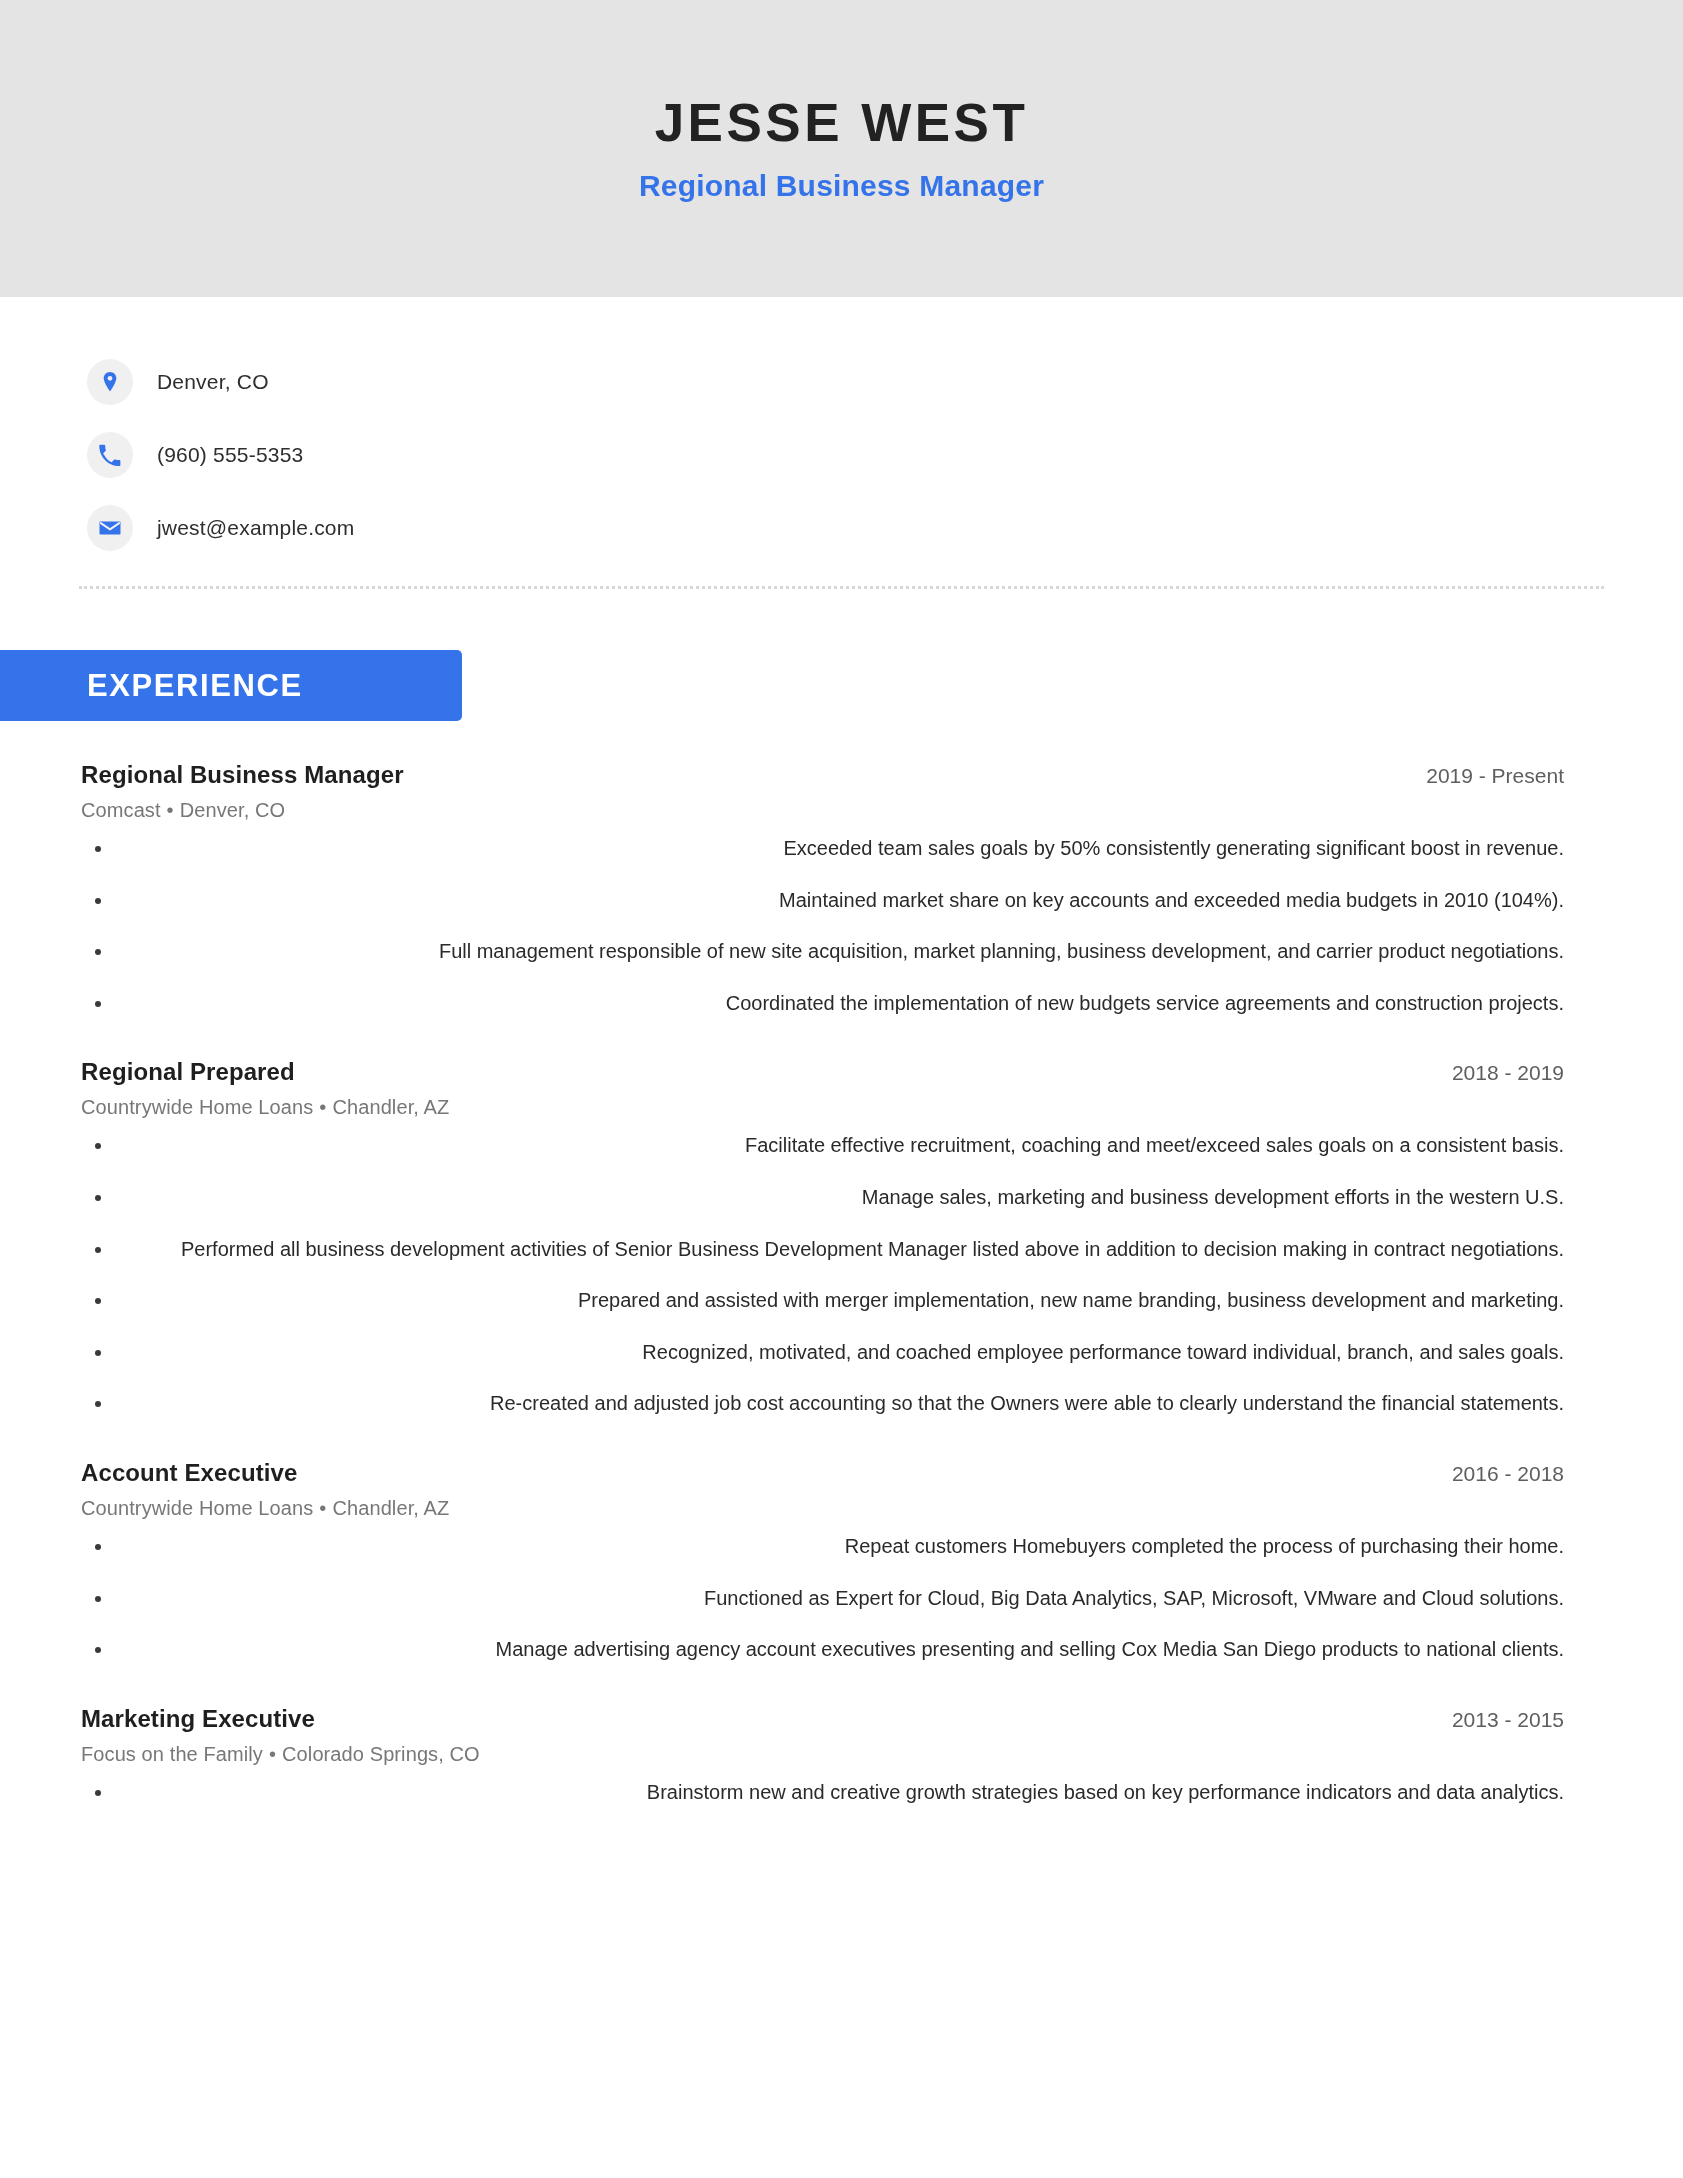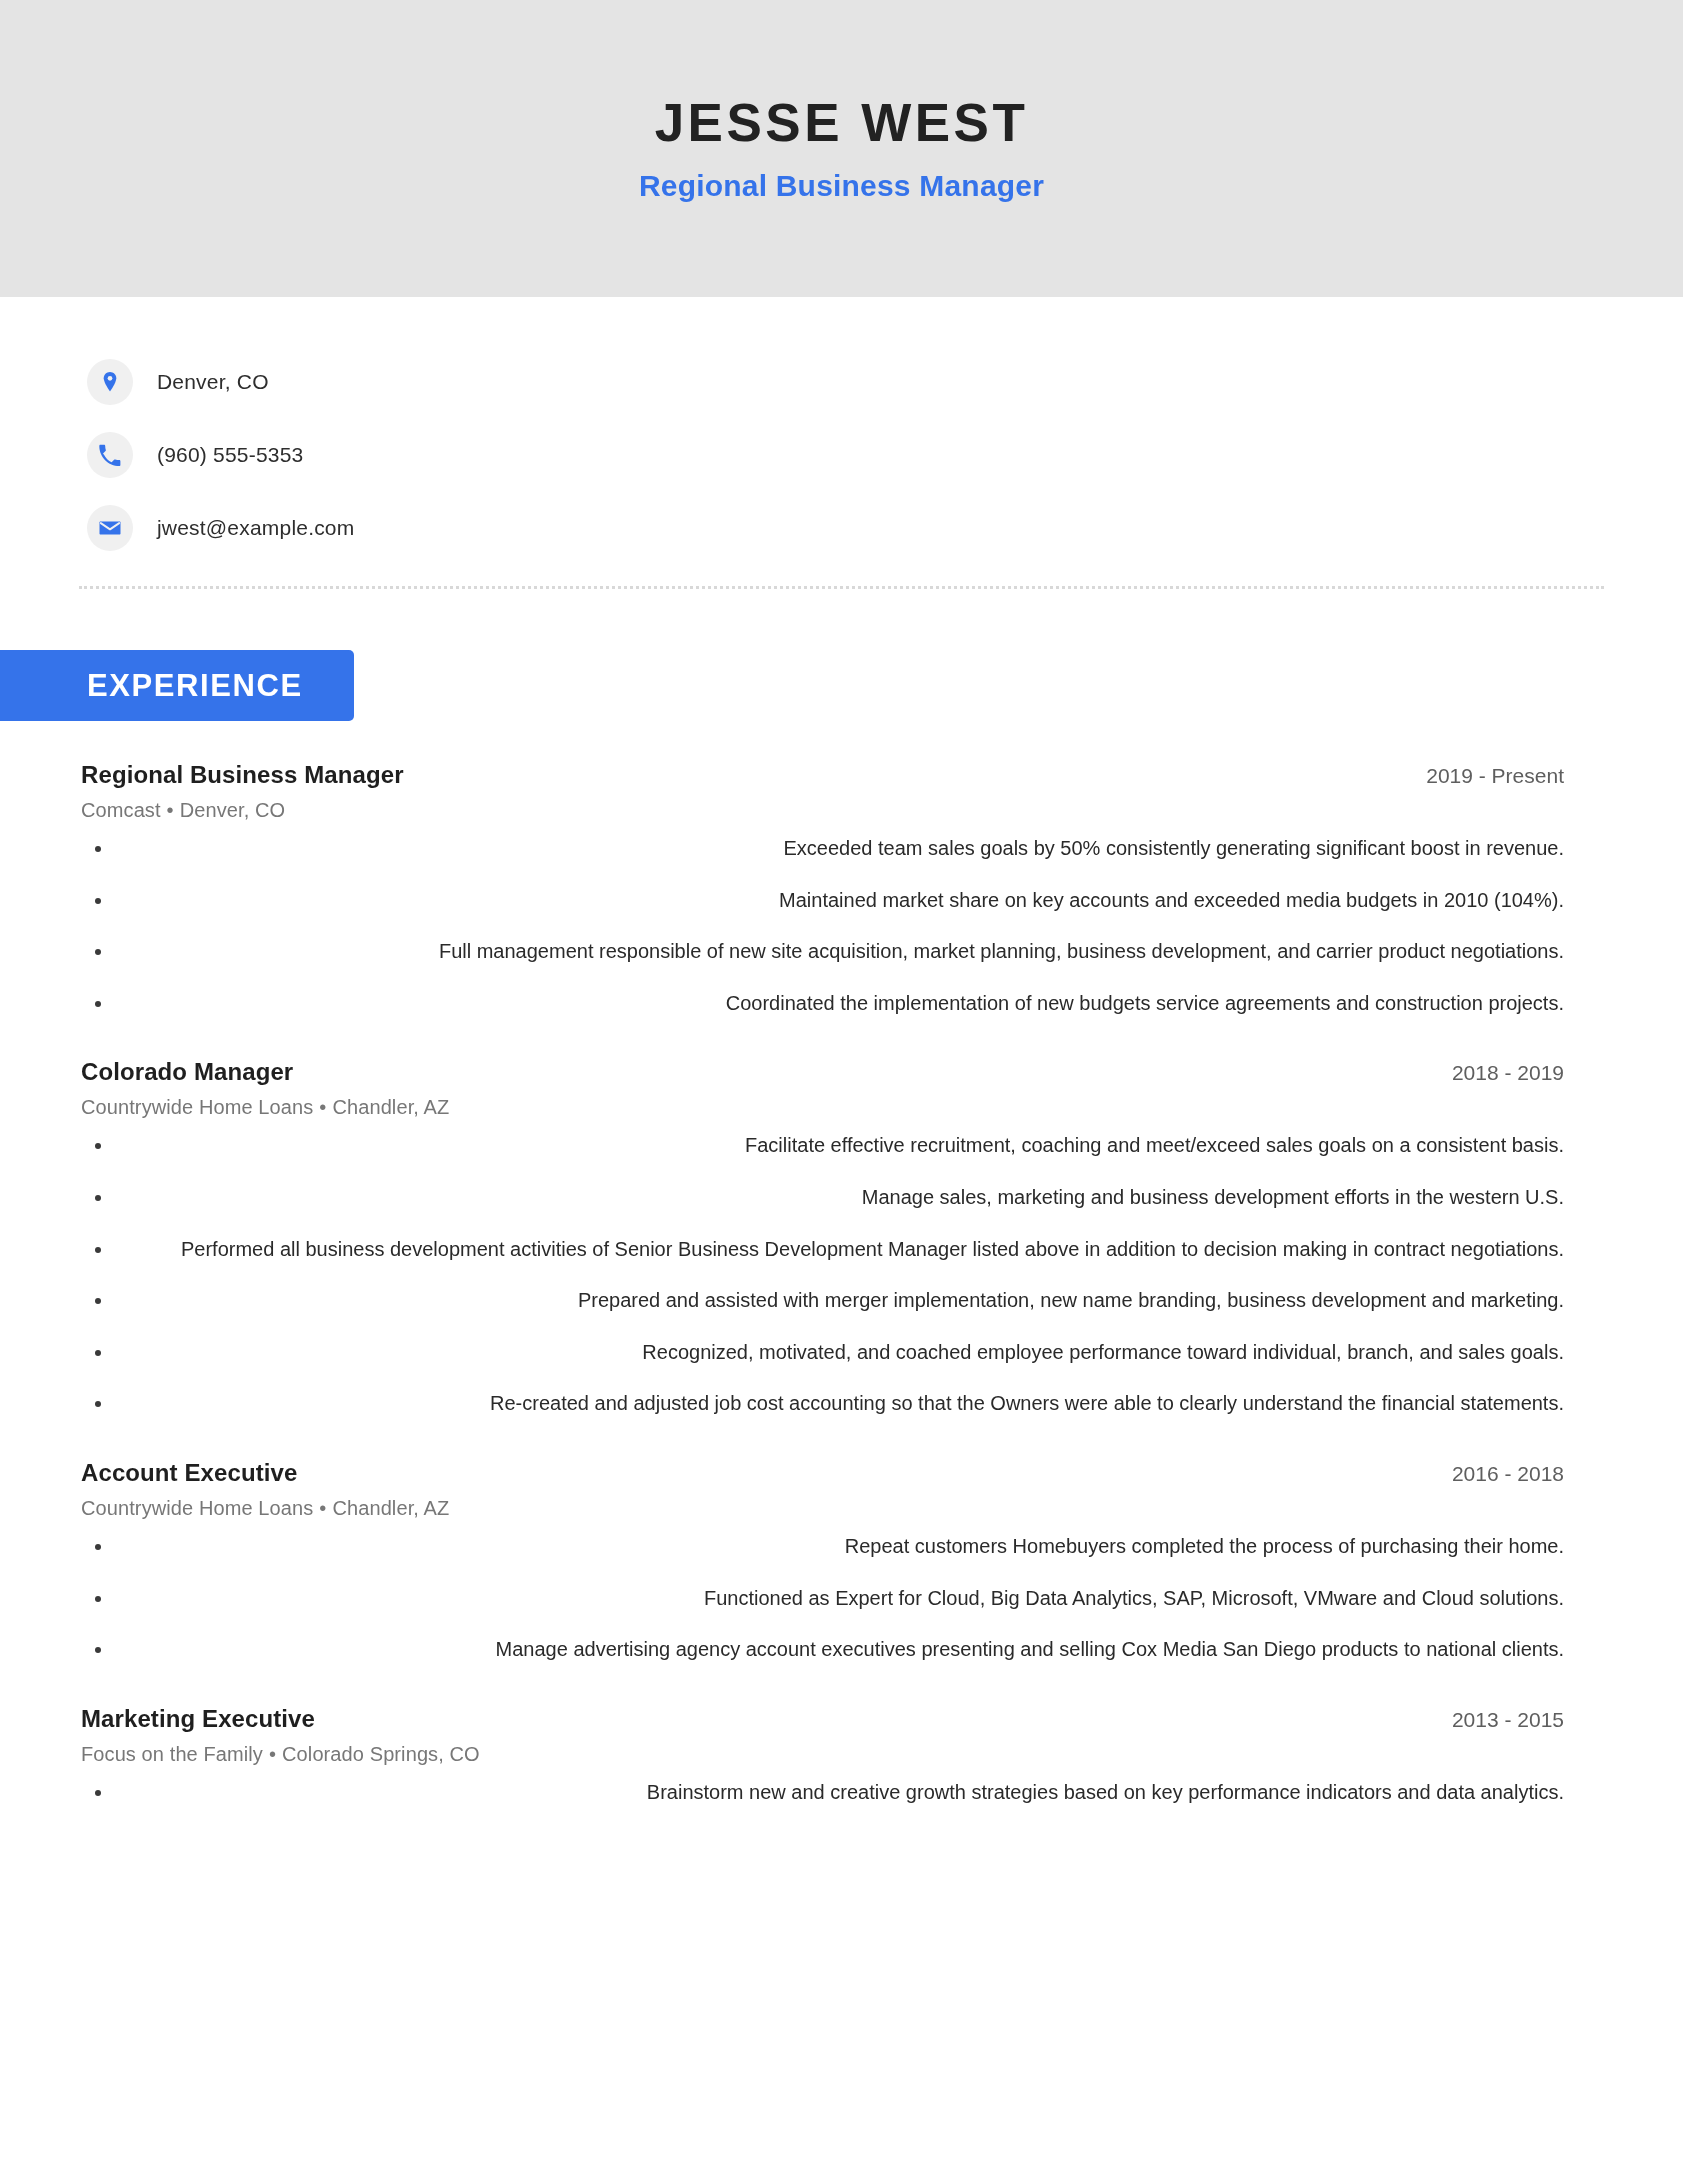--- a/index.html
+++ b/index.html
@@ -76,21 +76,21 @@
   .divider {
     margin: 22px 79px 0 79px;
     border-top: 3px dotted #d8d8d8;
     height: 0;
   }
 
   
   .section-banner {
     margin-top: 61px;
     background: #3573ea;
-    width: 354px;
+    width: 462px;
     height: 71px;
     border-top-right-radius: 5px;
     border-bottom-right-radius: 5px;
     display: flex;
     align-items: center;
     padding-left: 87px;
     box-sizing: border-box;
   }
   .section-banner-title {
     color: #ffffff;
@@ -218,21 +218,21 @@
     <ul class="bullets">
       <li>Exceeded team sales goals by 50% consistently generating significant boost in revenue.</li>
       <li>Maintained market share on key accounts and exceeded media budgets in 2010 (104%).</li>
       <li>Full management responsible of new site acquisition, market planning, business development, and carrier product negotiations.</li>
       <li>Coordinated the implementation of new budgets service agreements and construction projects.</li>
     </ul>
   </div>
 
   <div class="job">
     <div class="job-headrow">
-      <span class="job-title">Colorado Manager</span>
+      <span class="job-title">Regional Prepared</span>
       <span class="job-dates">2018 - 2019</span>
     </div>
     <div class="job-meta"><span>Countrywide Home Loans</span><span class="sep">•</span><span>Chandler, AZ</span></div>
     <ul class="bullets">
       <li>Facilitate effective recruitment, coaching and meet/exceed sales goals on a consistent basis.</li>
       <li>Manage sales, marketing and business development efforts in the western U.S.</li>
       <li>Performed all business development activities of Senior Business Development Manager listed above in addition to decision making in contract negotiations.</li>
       <li>Prepared and assisted with merger implementation, new name branding, business development and marketing.</li>
       <li>Recognized, motivated, and coached employee performance toward individual, branch, and sales goals.</li>
       <li>Re-created and adjusted job cost accounting so that the Owners were able to clearly understand the financial statements.</li>

